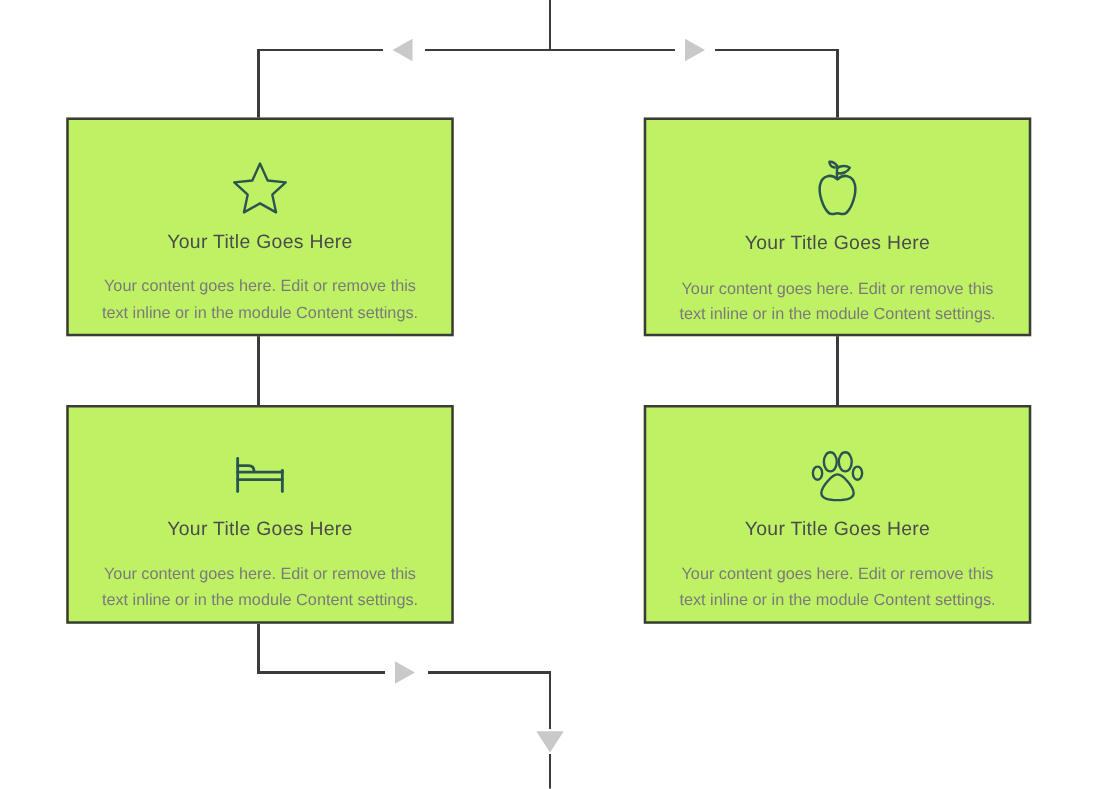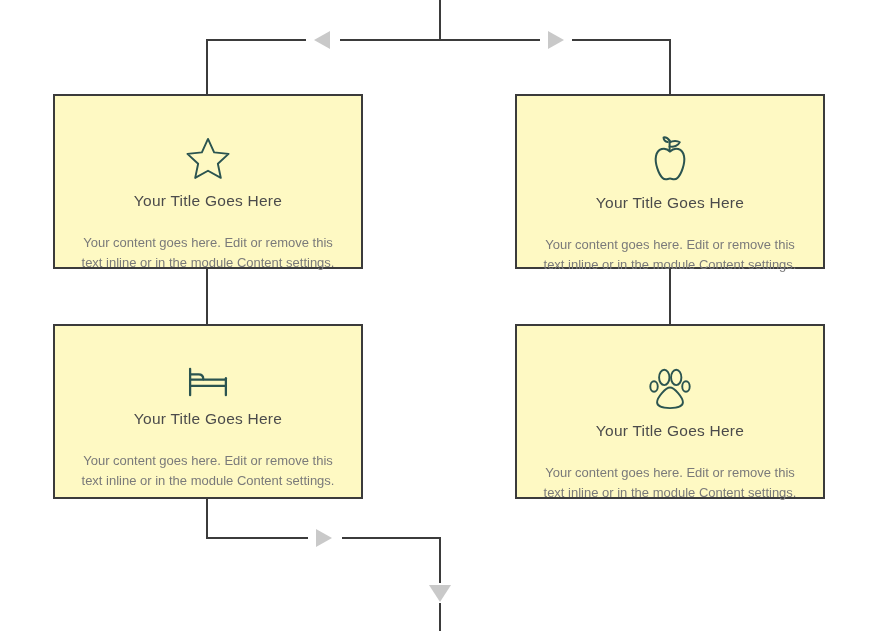--- a/index.html
+++ b/index.html
@@ -21,27 +21,27 @@
     position: absolute;
     left: 0;
     top: 0;
     width: 880px;
     height: 631px;
     pointer-events: none;
   }
   .card {
     position: absolute;
     box-sizing: border-box;
-    background: #fef9c3;
+    background: #bef264;
     border: 2px solid #3b3b3b;
     display: flex;
     flex-direction: column;
     align-items: center;
     justify-content: flex-start;
-    padding-top: 40px;
+    padding-top: 32px;
     z-index: 3;
   }
   .card-icon {
     width: 52px;
     height: 52px;
     display: flex;
     align-items: center;
     justify-content: center;
     margin-bottom: 12px;
   }
@@ -55,21 +55,21 @@
     letter-spacing: 0.25px;
     text-align: center;
     margin: 0 0 10px 0;
     line-height: 1.2;
   }
   .card-body {
     font-size: 13px;
     color: #7a7a7a;
     line-height: 1.6;
     text-align: center;
-    margin: 12px;
+    margin: 6px;
     padding: 0 14px;
     max-width: 290px;
   }
   .card-left  { left: 53px; width: 310px; }
   .card-right { left: 515px; width: 310px; }
   .row-top    { top: 94px;  height: 175px; }
   .row-bottom { top: 324px; height: 175px; }
 </style>
 </head>
 <body>

